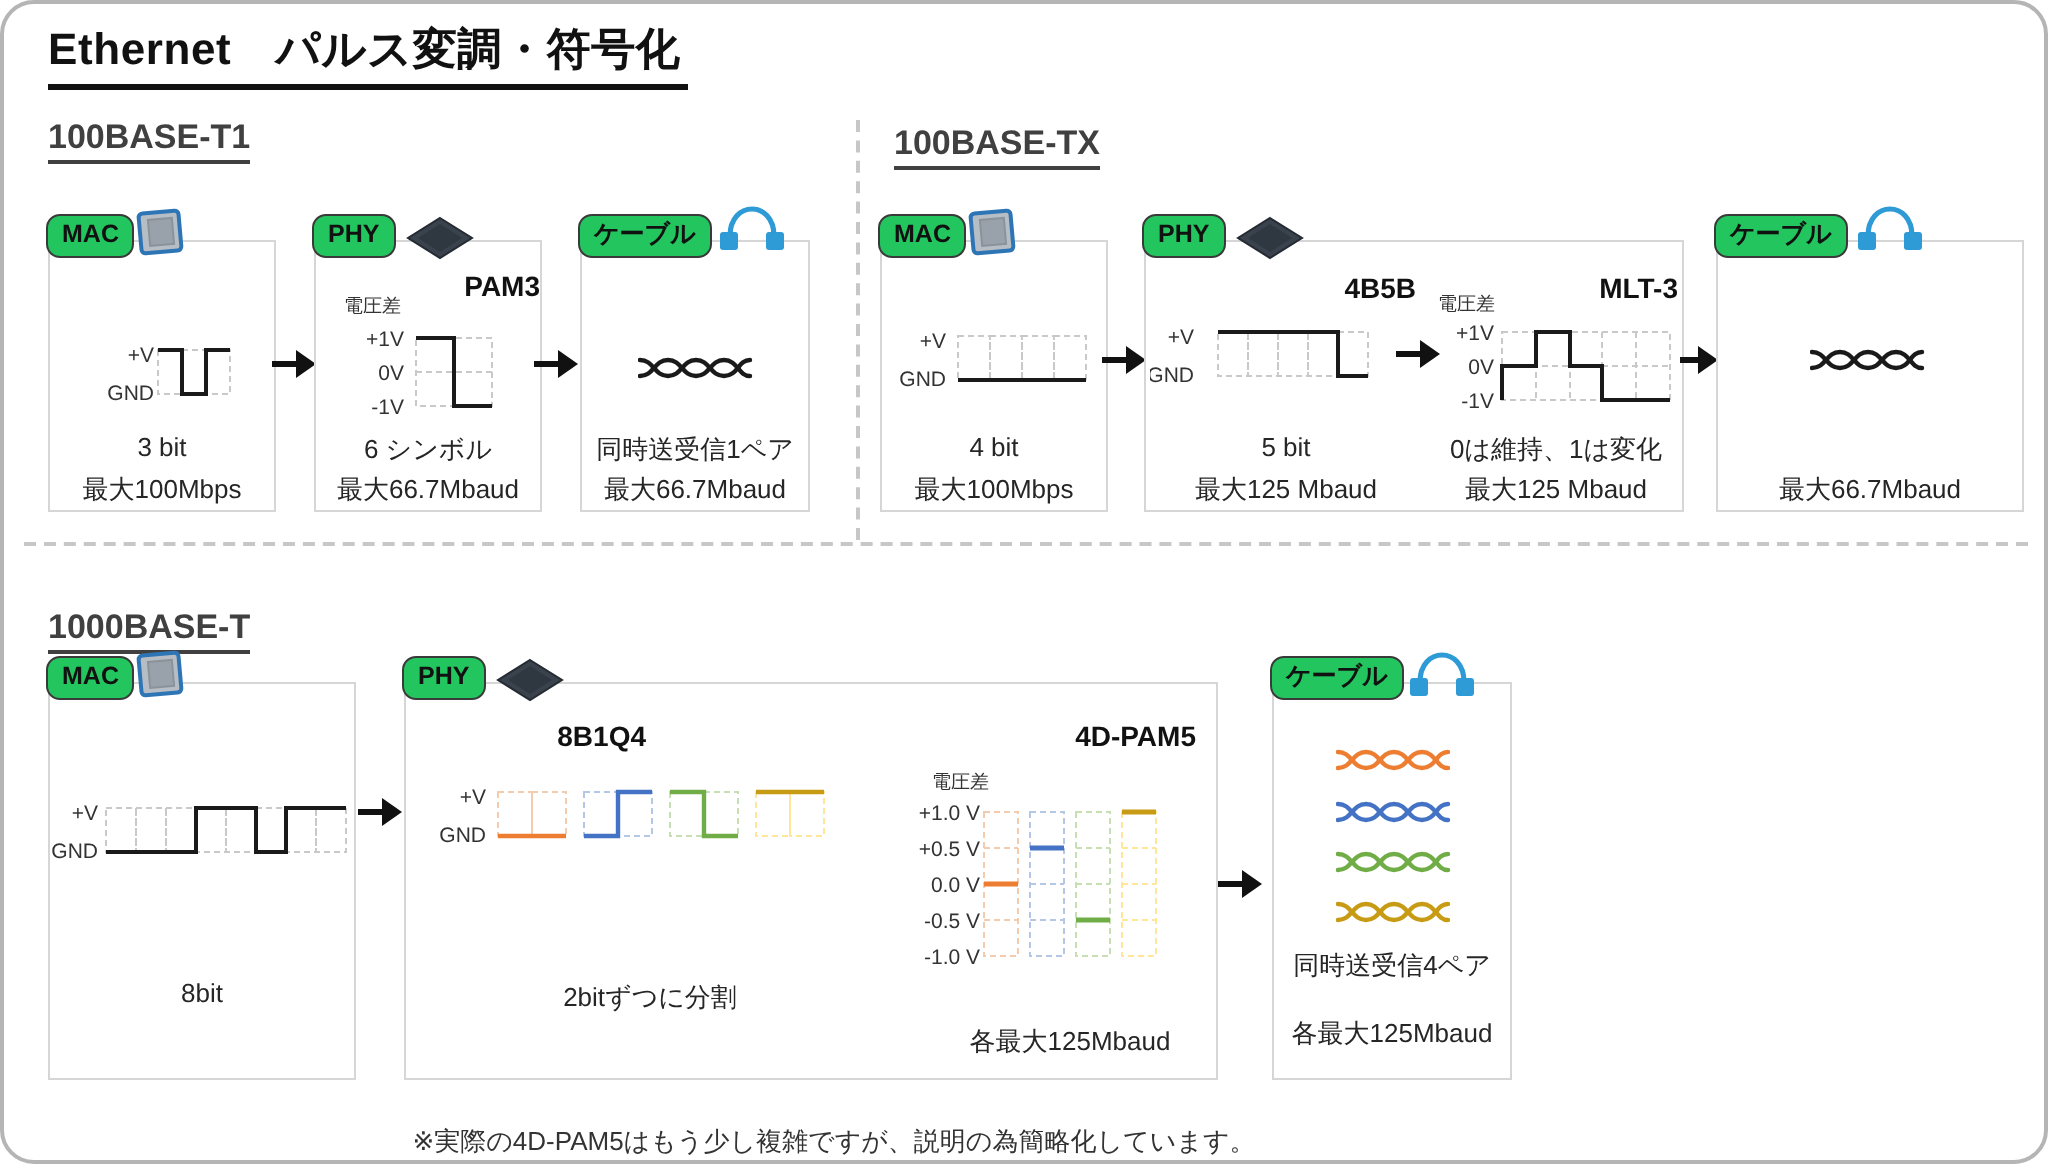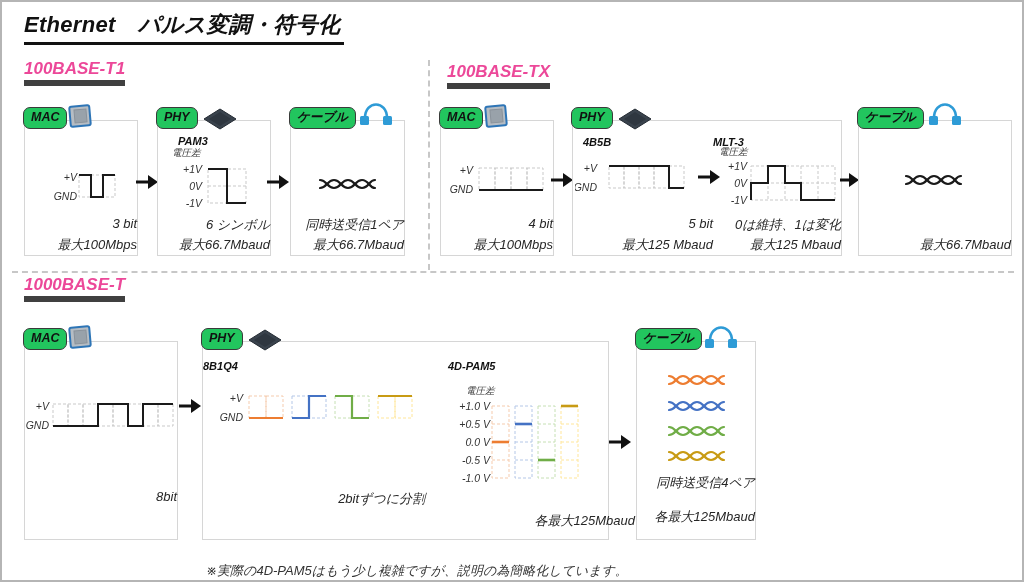--- a/index.html
+++ b/index.html
@@ -1,30 +1,30 @@
 <!DOCTYPE html>
 <html><head>
 <meta charset="utf-8">
 <style>
   html,body { margin:0; padding:0; background:#fff; }
   body { font-family:"Liberation Sans","DejaVu Sans",sans-serif; }
   .canvas { position:relative; width:1024px; height:582px; background:#fff;
-            border:2px solid #b5b5b5; border-radius:0; box-sizing:border-box; overflow:hidden;font-style:italic; }
+            border:2px solid #b5b5b5; border-radius:17px; box-sizing:border-box; overflow:hidden; }
   .abs { position:absolute; }
   .title { position:absolute; font-size:22px; font-weight:bold; color:#111;
            border-bottom:3px solid #111; padding:0 4px 2px 0; letter-spacing:.3px; white-space:nowrap; }
-  .sec-h { position:absolute; font-size:17px; font-weight:bold; color:#ec4899;
-           border-bottom:6px solid #404040; padding-bottom:1px; white-space:nowrap; }
+  .sec-h { position:absolute; font-size:17px; font-weight:bold; color:#404040;
+           border-bottom:2px solid #404040; padding-bottom:1px; white-space:nowrap; }
   .box { position:absolute; border:1.2px solid #d6d6d6; background:#fff; }
   .tag { position:absolute; left:-2px; top:-14px; border:1.6px solid #3a3a3a; border-radius:7px;
          background:#22c55e; font-size:12.5px; font-weight:bold; color:#111; padding:1px 7px 2px; line-height:1.35; white-space:nowrap; z-index:2; }
   .icon { position:absolute; z-index:2; }
   .wave { position:absolute; }
-  .btext { position:absolute; left:0; width:100%; text-align:right; font-size:13px; color:#262626; white-space:nowrap; }
-  .dtitle { position:absolute; text-align:left; font-size:11px; font-weight:bold; color:#111; white-space:nowrap; }
+  .btext { position:absolute; left:0; width:100%; text-align:center; font-size:13px; color:#262626; white-space:nowrap; }
+  .dtitle { position:absolute; text-align:right; font-size:14px; font-weight:bold; color:#111; white-space:nowrap; }
   .foot { position:absolute; text-align:center; font-size:13px; color:#333; white-space:nowrap; }
   .sep-v { position:absolute; border-left:2px dashed #c7c7c7; }
   .sep-h { position:absolute; border-top:2px dashed #c7c7c7; }
   svg text { font-family:"Liberation Sans","DejaVu Sans",sans-serif; }
   .ax  { font-size:10.5px; fill:#333; }
   .ax9 { font-size:9.5px; fill:#333; }
   .grid { stroke:#c9c9c9; stroke-width:1; fill:none; stroke-dasharray:3 2; }
   .sig  { stroke:#1a1a1a; stroke-width:2; fill:none; }
   .gridc { stroke-width:1; fill:none; stroke-dasharray:3 2; }
   .sigc  { stroke-width:2.2; fill:none; }
@@ -37,21 +37,21 @@
 
 <div class="canvas">
 
   <div class="title" style="left:22px;top:8px">Ethernet　パルス変調・符号化</div>
 
   <div class="sep-v" style="left:426px;top:58px;height:210px"></div>
   <div class="sep-h" style="left:10px;top:269px;width:1002px"></div>
 
   <div class="sec-h" style="left:22px;top:57px">100BASE-T1</div>
   <div class="sec-h" style="left:445px;top:60px">100BASE-TX</div>
-  <div class="sec-h" style="left:22px;top:273px">1000BASE-T</div>
+  <div class="sec-h" style="left:22px;top:302px">1000BASE-T</div>
 
   <div class="box" style="left:22px;top:118px;width:112px;height:134px">
     <span class="tag">MAC</span>
     <svg class="icon" style="left:42px;top:-18px" width="26" height="26">
       <g transform="rotate(-5 13 13)">
         <rect x="3" y="3" width="20" height="20" rx="2" fill="#b6bdc4" stroke="#2E75B6" stroke-width="2"></rect>
         <rect x="7.5" y="6.5" width="12" height="13" fill="#99a2aa" stroke="#8a929a" stroke-width="1"></rect>
       </g>
     </svg>
     <svg class="wave" style="left:26px;top:45px" width="82" height="40">

